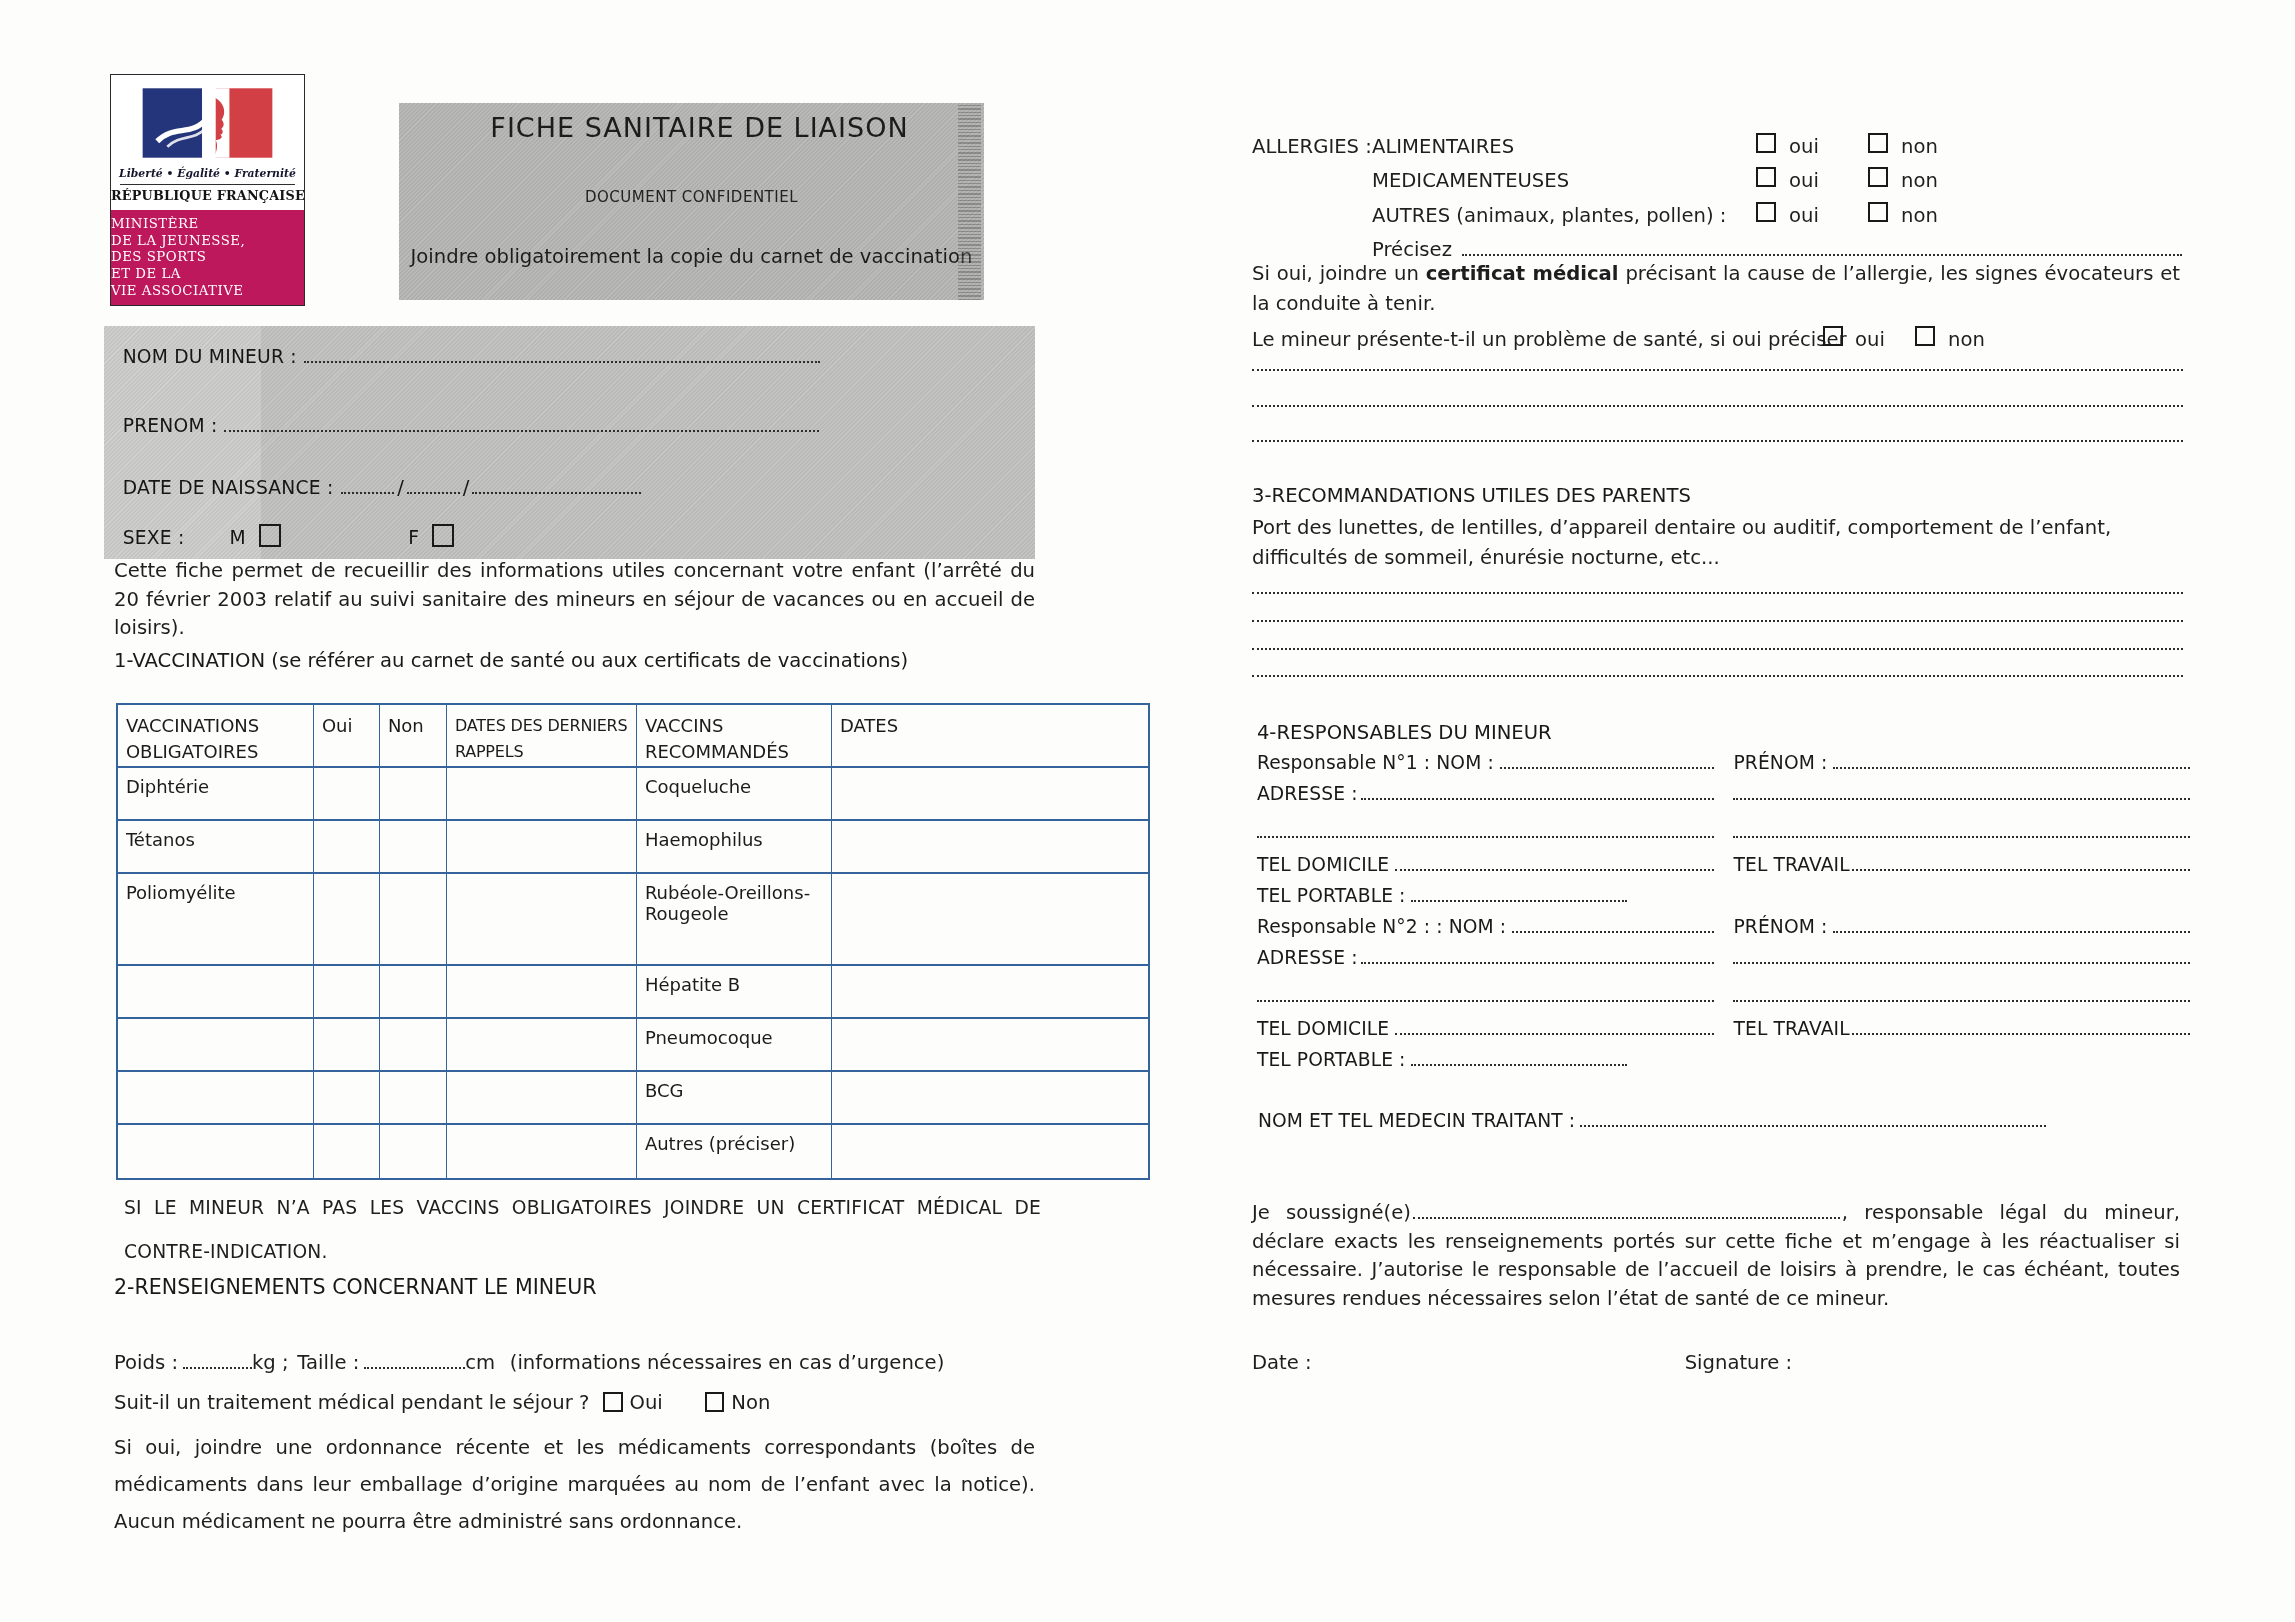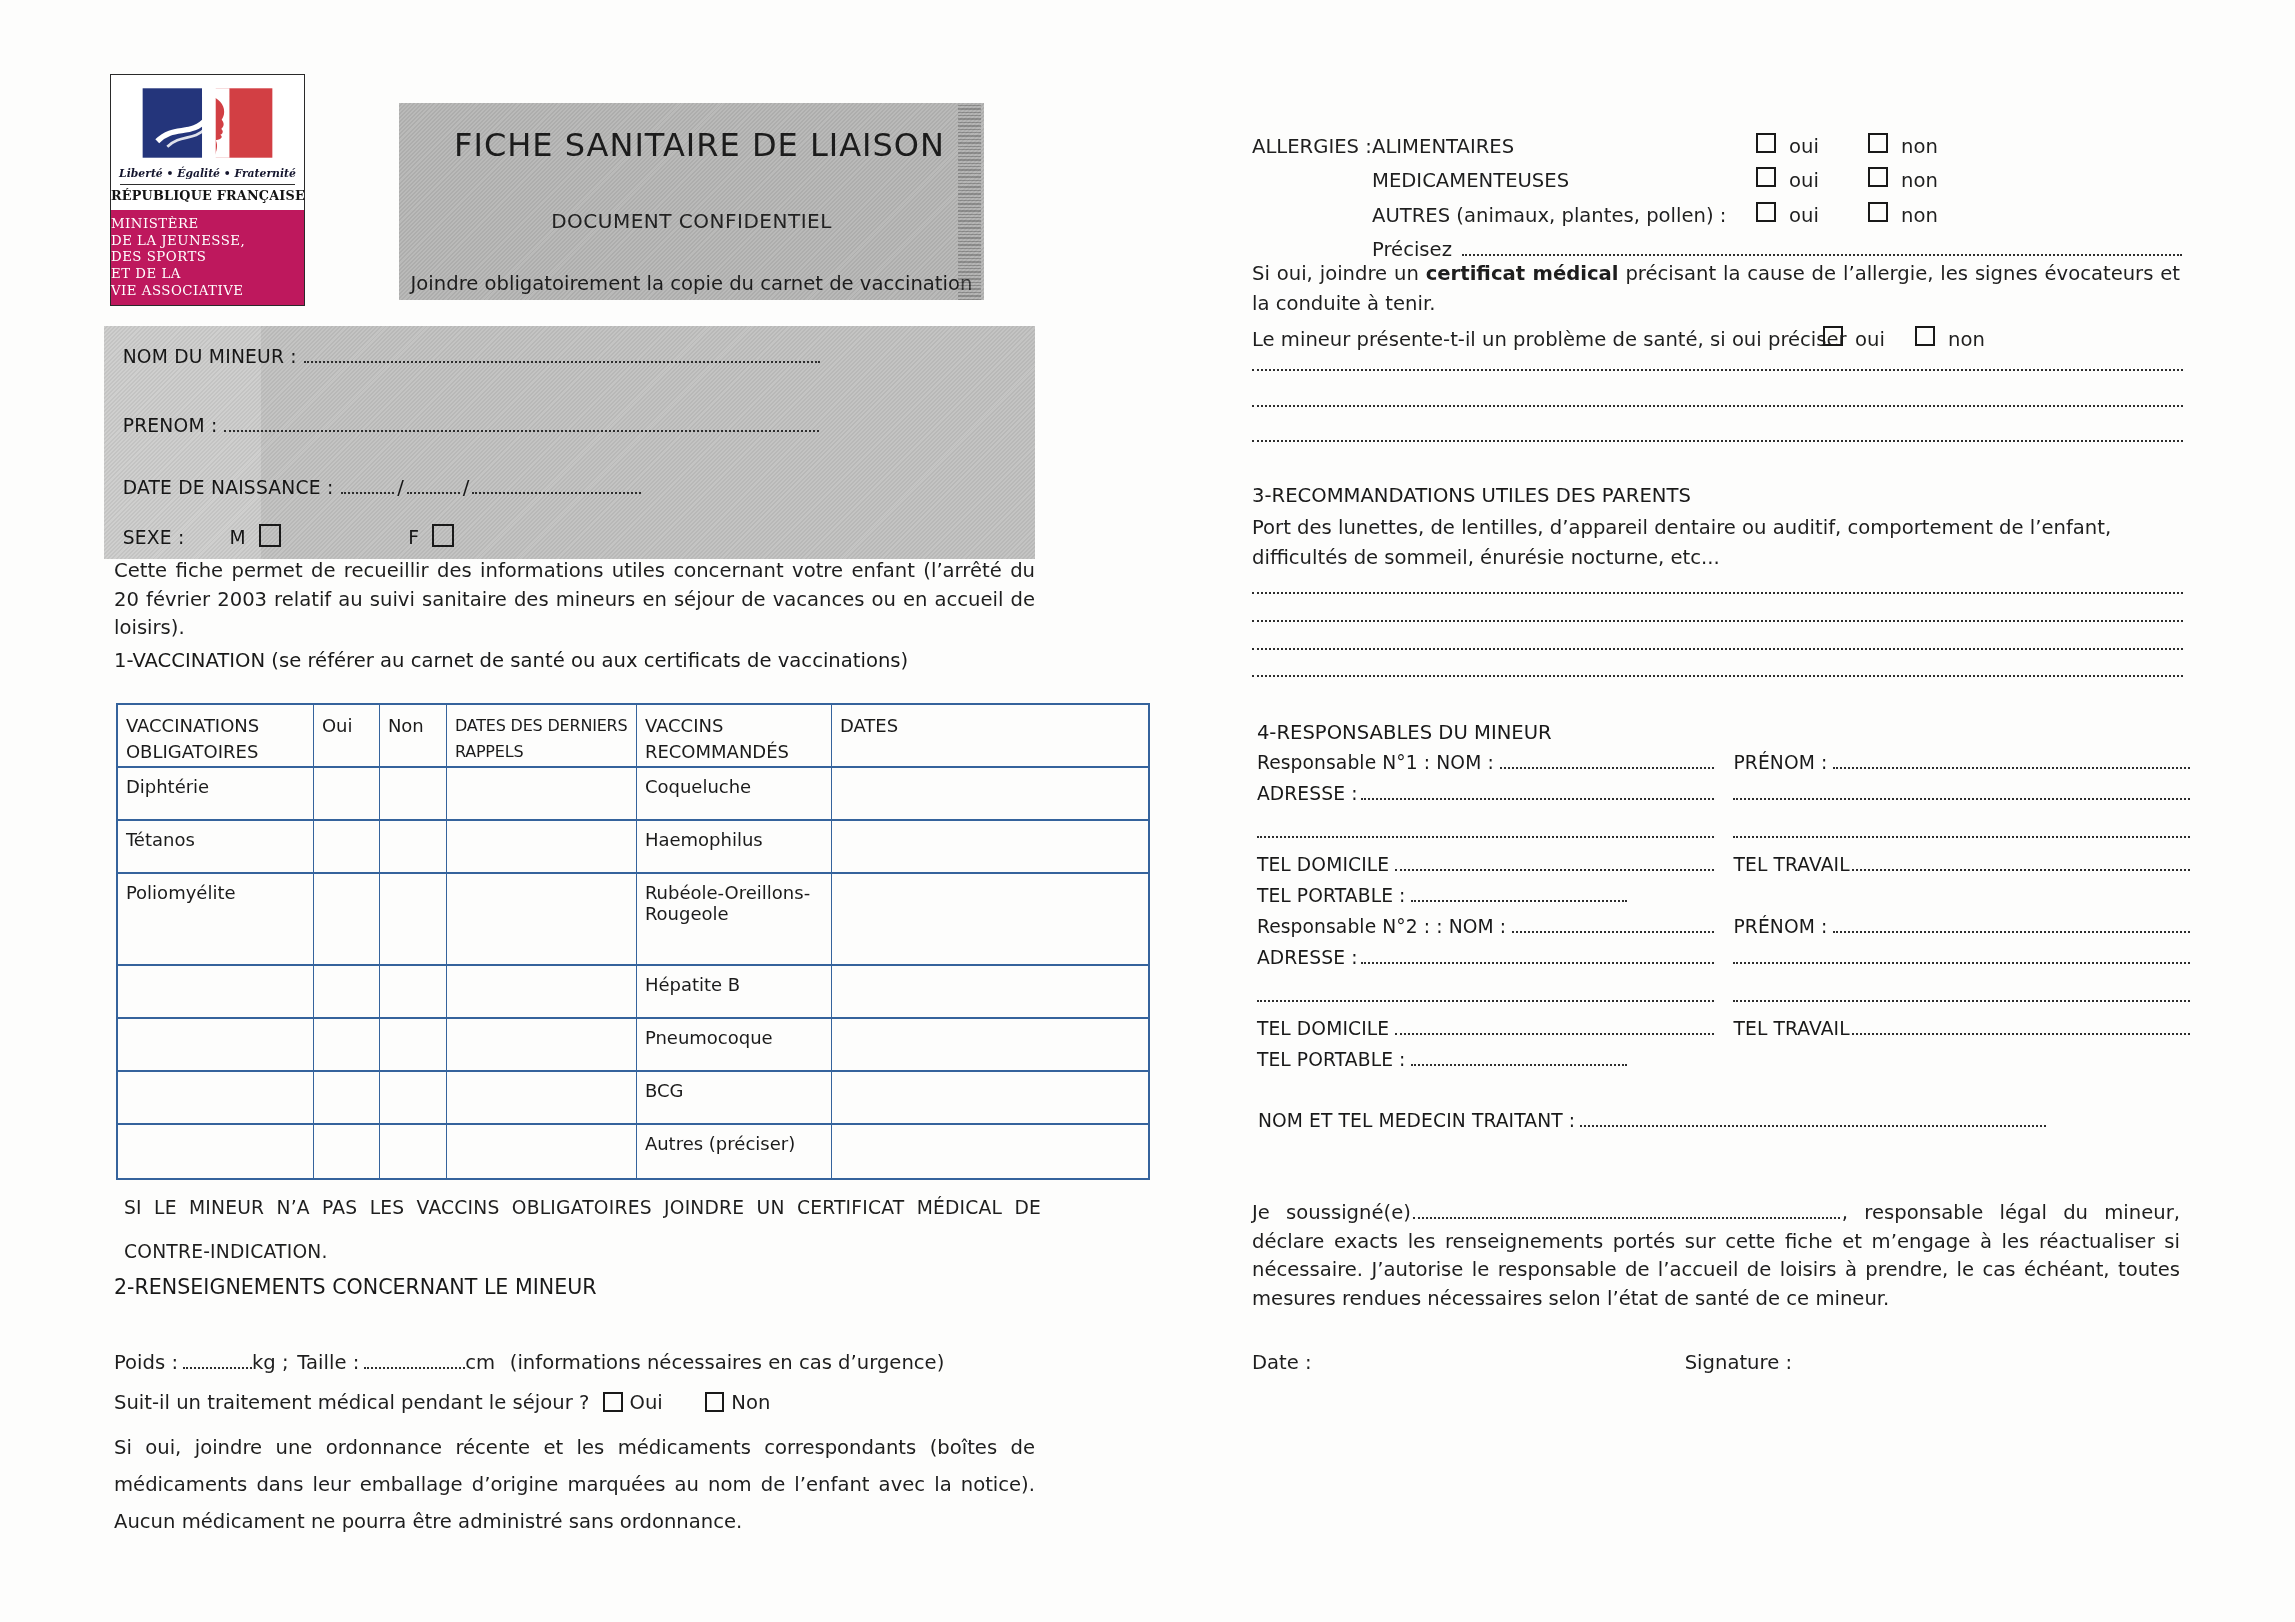--- a/index.html
+++ b/index.html
@@ -42,22 +42,22 @@
   .title-box {
     left:399px; top:103px; width:585px; height:197px;
     background:#b5b5b4;
     background-image:repeating-linear-gradient(135deg, rgba(255,255,255,0.07) 0 1.5px, rgba(0,0,0,0.045) 1.5px 2.9px);
     text-align:center;
   }
   .title-box::after {
     content:""; position:absolute; top:0; bottom:0; right:2.9px; width:23.6px;
     background:repeating-linear-gradient(0deg, rgba(70,70,70,0.38) 0 1.5px, rgba(170,170,170,0.25) 1.5px 3.4px);
   }
-  .tb-title { padding-top:23px; font-size:32px; letter-spacing:1px; color:#1c1c1c;margin-left:16px; }
-  .tb-sub   { padding-top:45px; font-size:20px; letter-spacing:0.5px; color:#222; }
+  .tb-title { padding-top:9px; font-size:27px; letter-spacing:1px; color:#1c1c1c;margin-left:16px; }
+  .tb-sub   { padding-top:45px; font-size:15px; letter-spacing:0.5px; color:#222; }
   .tb-note  { padding-top:39px; font-size:19.6px; color:#1d1d1d; }
 
   .id-box {
     left:104px; top:326px; width:931px; height:233px; box-sizing:border-box;
     background:linear-gradient(90deg,#cbcbca 0 157px,#bfbfbe 157px);
   }
   .id-box::before {
     content:""; position:absolute; inset:0;
     background:repeating-linear-gradient(135deg, rgba(255,255,255,0.08) 0 1.5px, rgba(0,0,0,0.04) 1.5px 2.9px);
     pointer-events:none;

